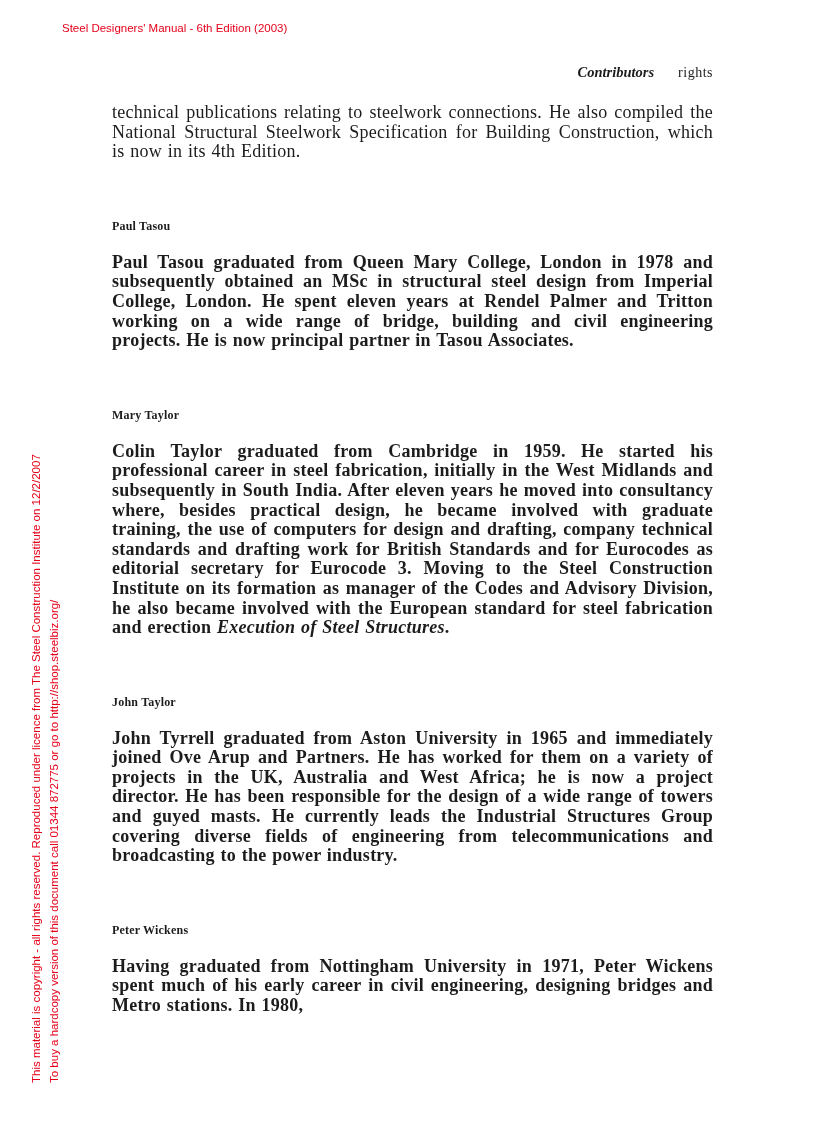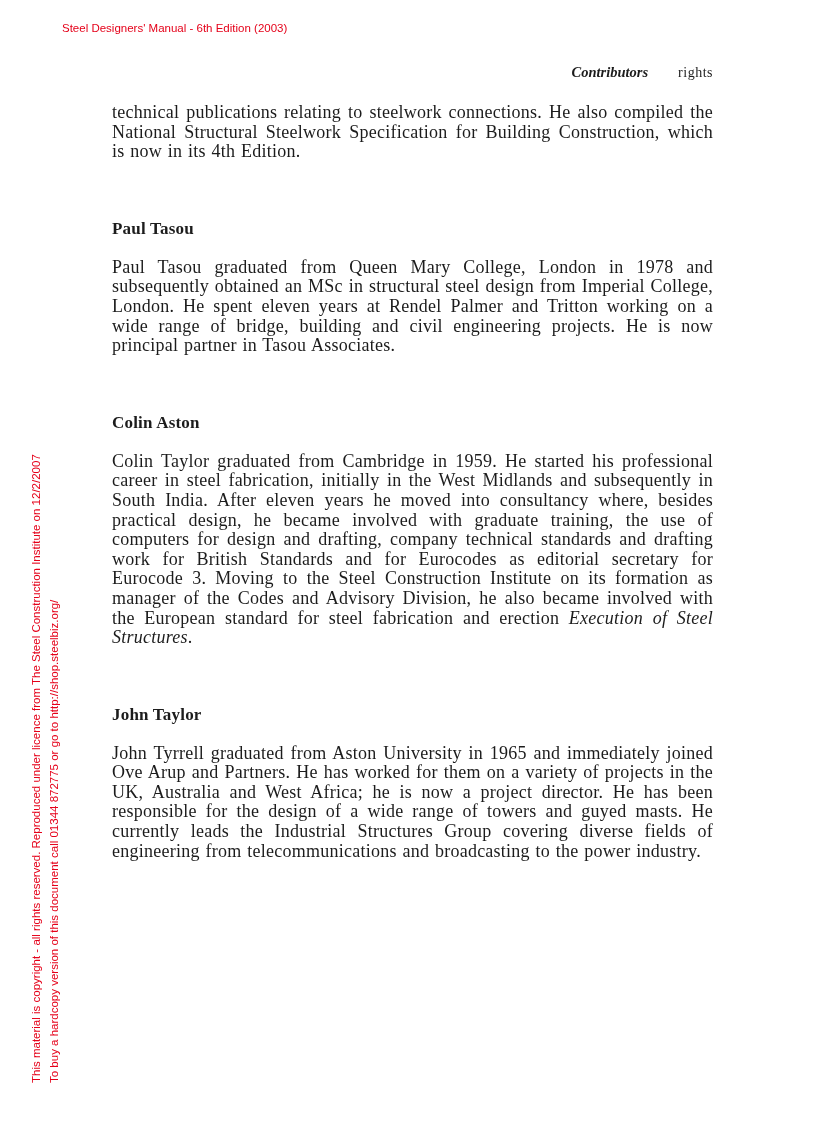--- a/index.html
+++ b/index.html
@@ -38,41 +38,41 @@
     .content {
       position: absolute;
       left: 112px;
       top: 64px;
       width: 601px;
     }
     .page-head {
       display: flex;
       justify-content: flex-end;
       align-items: baseline;
-      gap: 30px;
+      gap: 24px;
       font-size: 14.5px;
     }
     .page-head .title { font-weight: bold; font-style: italic; }
     .page-head .folio { font-size: 14px; letter-spacing: 0.5px; }
     .body-text p {
       font-size: 18px;
       line-height: 19.6px;
       text-align: justify;
       letter-spacing: 0.25px;
       word-spacing: 1px;
     }
     .intro { margin-top: 22px; }
     .section { margin-top: 57px; }
     .section h3 {
-      font-size: 17px;
+      font-size: 12px;
       font-weight: bold;
       letter-spacing: 0.2px;
       font-family: Liberation Serif, serif;
     }
-    .section p { margin-top: 19px; }
+    .section p { margin-top: 19px; font-weight: bold; }
     .body-text em { font-style: italic; }
   </style>
 </head>
 <body>
 
 <div class="page">
 
   <div class="watermark-header">Steel Designers' Manual - 6th Edition (2003)</div>
 
   <div>
@@ -90,25 +90,29 @@
     <div class="body-text">
 
       <p class="intro">technical publications relating to steelwork connections. He also compiled the National Structural Steelwork Specification for Building Construction, which is now in its 4th Edition.</p>
 
       <section class="section">
         <h3>Paul Tasou</h3>
         <p>Paul Tasou graduated from Queen Mary College, London in 1978 and subsequently obtained an MSc in structural steel design from Imperial College, London. He spent eleven years at Rendel Palmer and Tritton working on a wide range of bridge, building and civil engineering projects. He is now principal partner in Tasou Associates.</p>
       </section>
 
       <section class="section">
-        <h3>Colin Aston</h3>
+        <h3>Mary Taylor</h3>
         <p><span>Colin Taylor graduated from Cambridge in 1959. He started his professional career in steel fabrication, initially in the West Midlands and subsequently in South India. After eleven years he moved into consultancy where, besides practical design, he became involved with graduate training, the use of computers for design and drafting, company technical standards and drafting work for British Standards and for Eurocodes as editorial secretary for Eurocode 3. Moving to the Steel Construction Institute on its formation as manager of the Codes and Advisory Division, he also became involved with the European standard for steel fabrication and erection </span><em>Execution of Steel Structures</em><span>.</span></p>
       </section>
 
       <section class="section">
         <h3>John Taylor</h3>
         <p>John Tyrrell graduated from Aston University in 1965 and immediately joined Ove Arup and Partners. He has worked for them on a variety of projects in the UK, Australia and West Africa; he is now a project director. He has been responsible for the design of a wide range of towers and guyed masts. He currently leads the Industrial Structures Group covering diverse fields of engineering from telecommunications and broadcasting to the power industry.</p>
       </section>
 
+      <section class="section">
+        <h3>Peter Wickens</h3>
+        <p>Having graduated from Nottingham University in 1971, Peter Wickens spent much of his early career in civil engineering, designing bridges and Metro stations. In 1980,</p>
+      </section>
 
     </div>
   </div>
 </div>
 
 </body></html>

